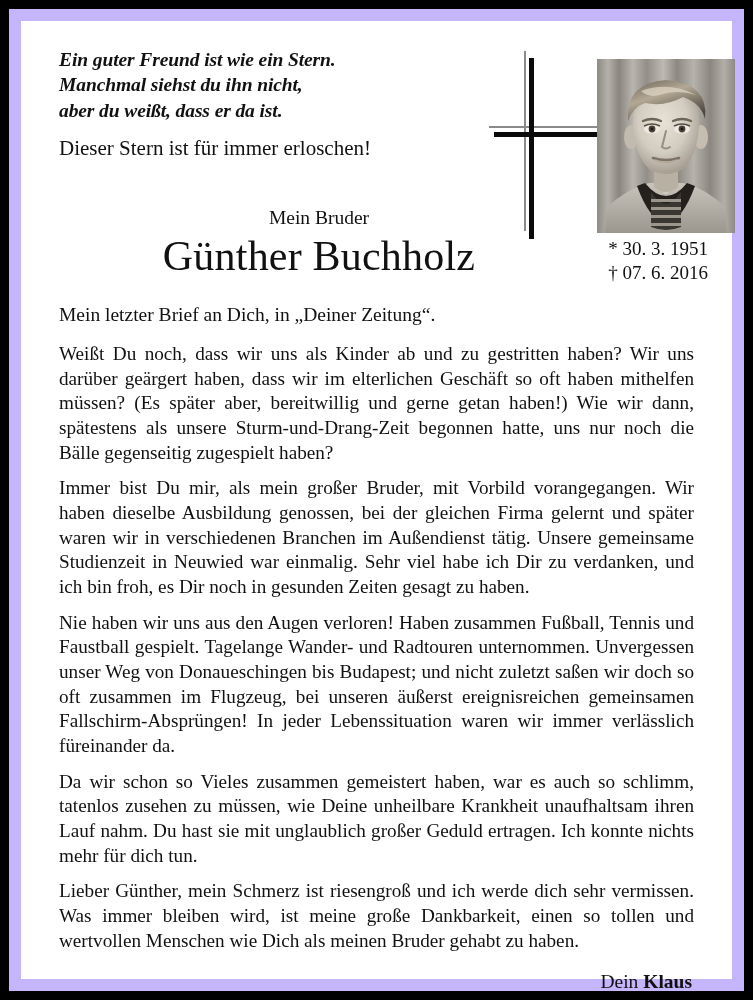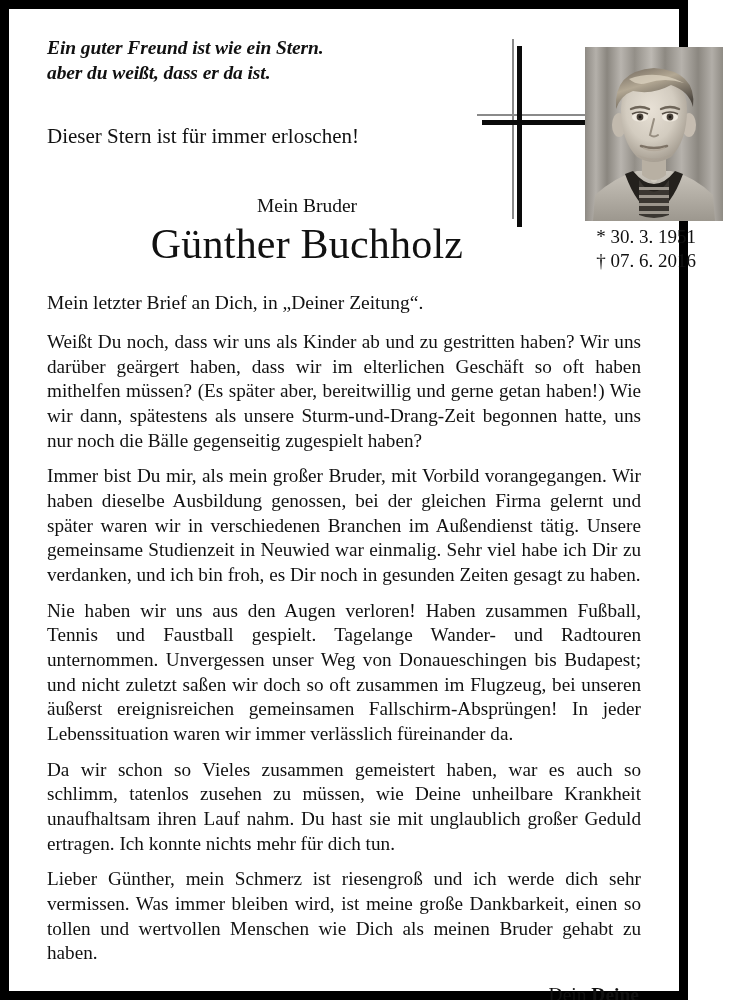--- a/index.html
+++ b/index.html
@@ -12,25 +12,25 @@
     height: 1000px;
     font-family: "Liberation Serif", "DejaVu Serif", serif;
     color: #111111;
     overflow: hidden;
   }
 
   
   .page {
     position: relative;
     box-sizing: border-box;
-    width: 688px;
+    width: 753px;
     height: 1000px;
     background: #c4b5fd;
     border: 9px solid #000000;
-    padding: 0;
+    padding: 12px;
   }
   .sheet {
     position: relative;
     box-sizing: border-box;
     width: 100%;
     height: 100%;
     background: #ffffff;
     padding: 20px 30px 0 30px;
   }
 
@@ -191,20 +191,21 @@
 </head>
 <body>
 
 <div class="page">
   <div class="sheet">
 
     <div class="top-region">
 
       <div class="verse">
         <div>Ein guter Freund ist wie ein Stern.</div>
+        <div>Manchmal siehst du ihn nicht,</div>
         <div>aber du weißt, dass er da ist.</div>
       </div>
 
       <div class="star-line">Dieser Stern ist für immer erloschen!</div>
 
       <div class="cross">
         <div class="v-gray"></div>
         <div class="h-gray"></div>
         <div class="v-black"></div>
         <div class="h-black"></div>
@@ -303,20 +304,20 @@
     <div class="letter">
       <div class="intro-line">Mein letzter Brief an Dich, in „Deiner Zeitung“.</div>
 
       <p class="para">Weißt Du noch, dass wir uns als Kinder ab und zu gestritten haben? Wir uns darüber geärgert haben, dass wir im elterlichen Geschäft so oft haben mithelfen müssen? (Es später aber, bereitwillig und gerne getan haben!) Wie wir dann, spätestens als unsere Sturm-und-Drang-Zeit begonnen hatte, uns nur noch die Bälle gegenseitig zugespielt haben?</p>
       <p class="para">Immer bist Du mir, als mein großer Bruder, mit Vorbild vorangegangen. Wir haben dieselbe Ausbildung genossen, bei der gleichen Firma gelernt und später waren wir in verschiedenen Branchen im Außendienst tätig. Unsere gemeinsame Studienzeit in Neuwied war einmalig. Sehr viel habe ich Dir zu verdanken, und ich bin froh, es Dir noch in gesunden Zeiten gesagt zu haben.</p>
       <p class="para">Nie haben wir uns aus den Augen verloren! Haben zusammen Fußball, Tennis und Faustball gespielt. Tagelange Wander- und Radtouren unternommen. Unvergessen unser Weg von Donaueschingen bis Budapest; und nicht zuletzt saßen wir doch so oft zusammen im Flugzeug, bei unseren äußerst ereignisreichen gemeinsamen Fallschirm-Absprüngen! In jeder Lebenssituation waren wir immer verlässlich füreinander da.</p>
       <p class="para">Da wir schon so Vieles zusammen gemeistert haben, war es auch so schlimm, tatenlos zusehen zu müssen, wie Deine unheilbare Krankheit unaufhaltsam ihren Lauf nahm. Du hast sie mit unglaublich großer Geduld ertragen. Ich konnte nichts mehr für dich tun.</p>
       <p class="para">Lieber Günther, mein Schmerz ist riesengroß und ich werde dich sehr vermissen. Was immer bleiben wird, ist meine große Dankbarkeit, einen so tollen und wertvollen Menschen wie Dich als meinen Bruder gehabt zu haben.</p>
 
       <div class="signature">
-        <span>Dein </span><b>Deine</b>
+        <span>Dein </span><b>Klaus</b>
       </div>
 
       <div class="sender">Klaus Buchholz, Salbeiweg 26, 70599 Stuttgart</div>
     </div>
 
   </div>
 </div>
 
 </body></html>

